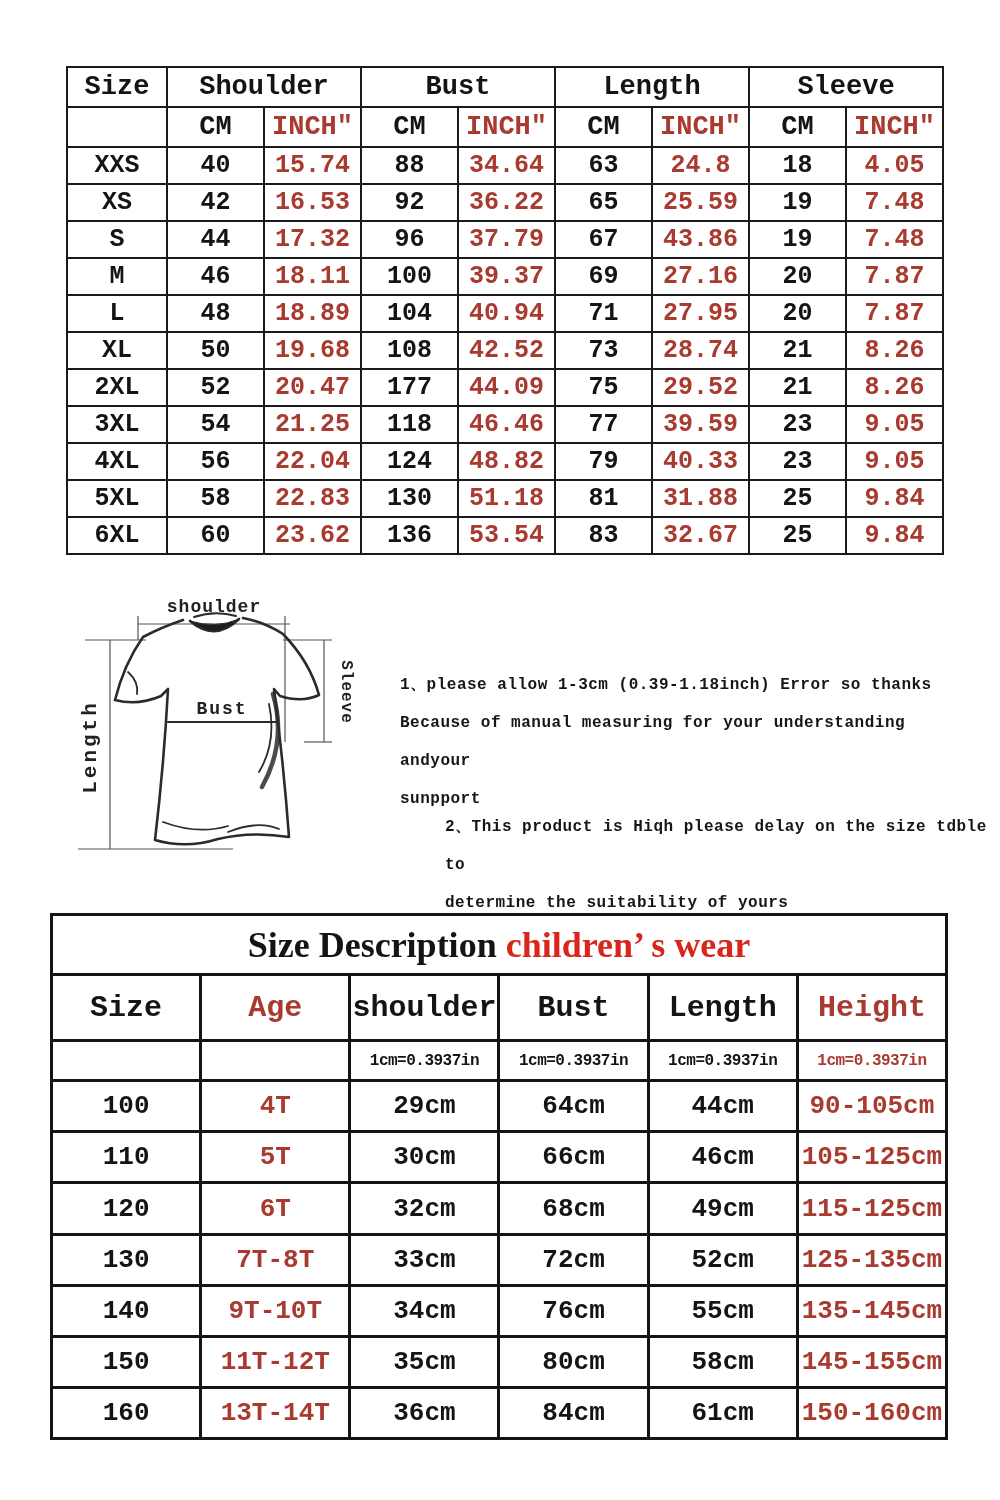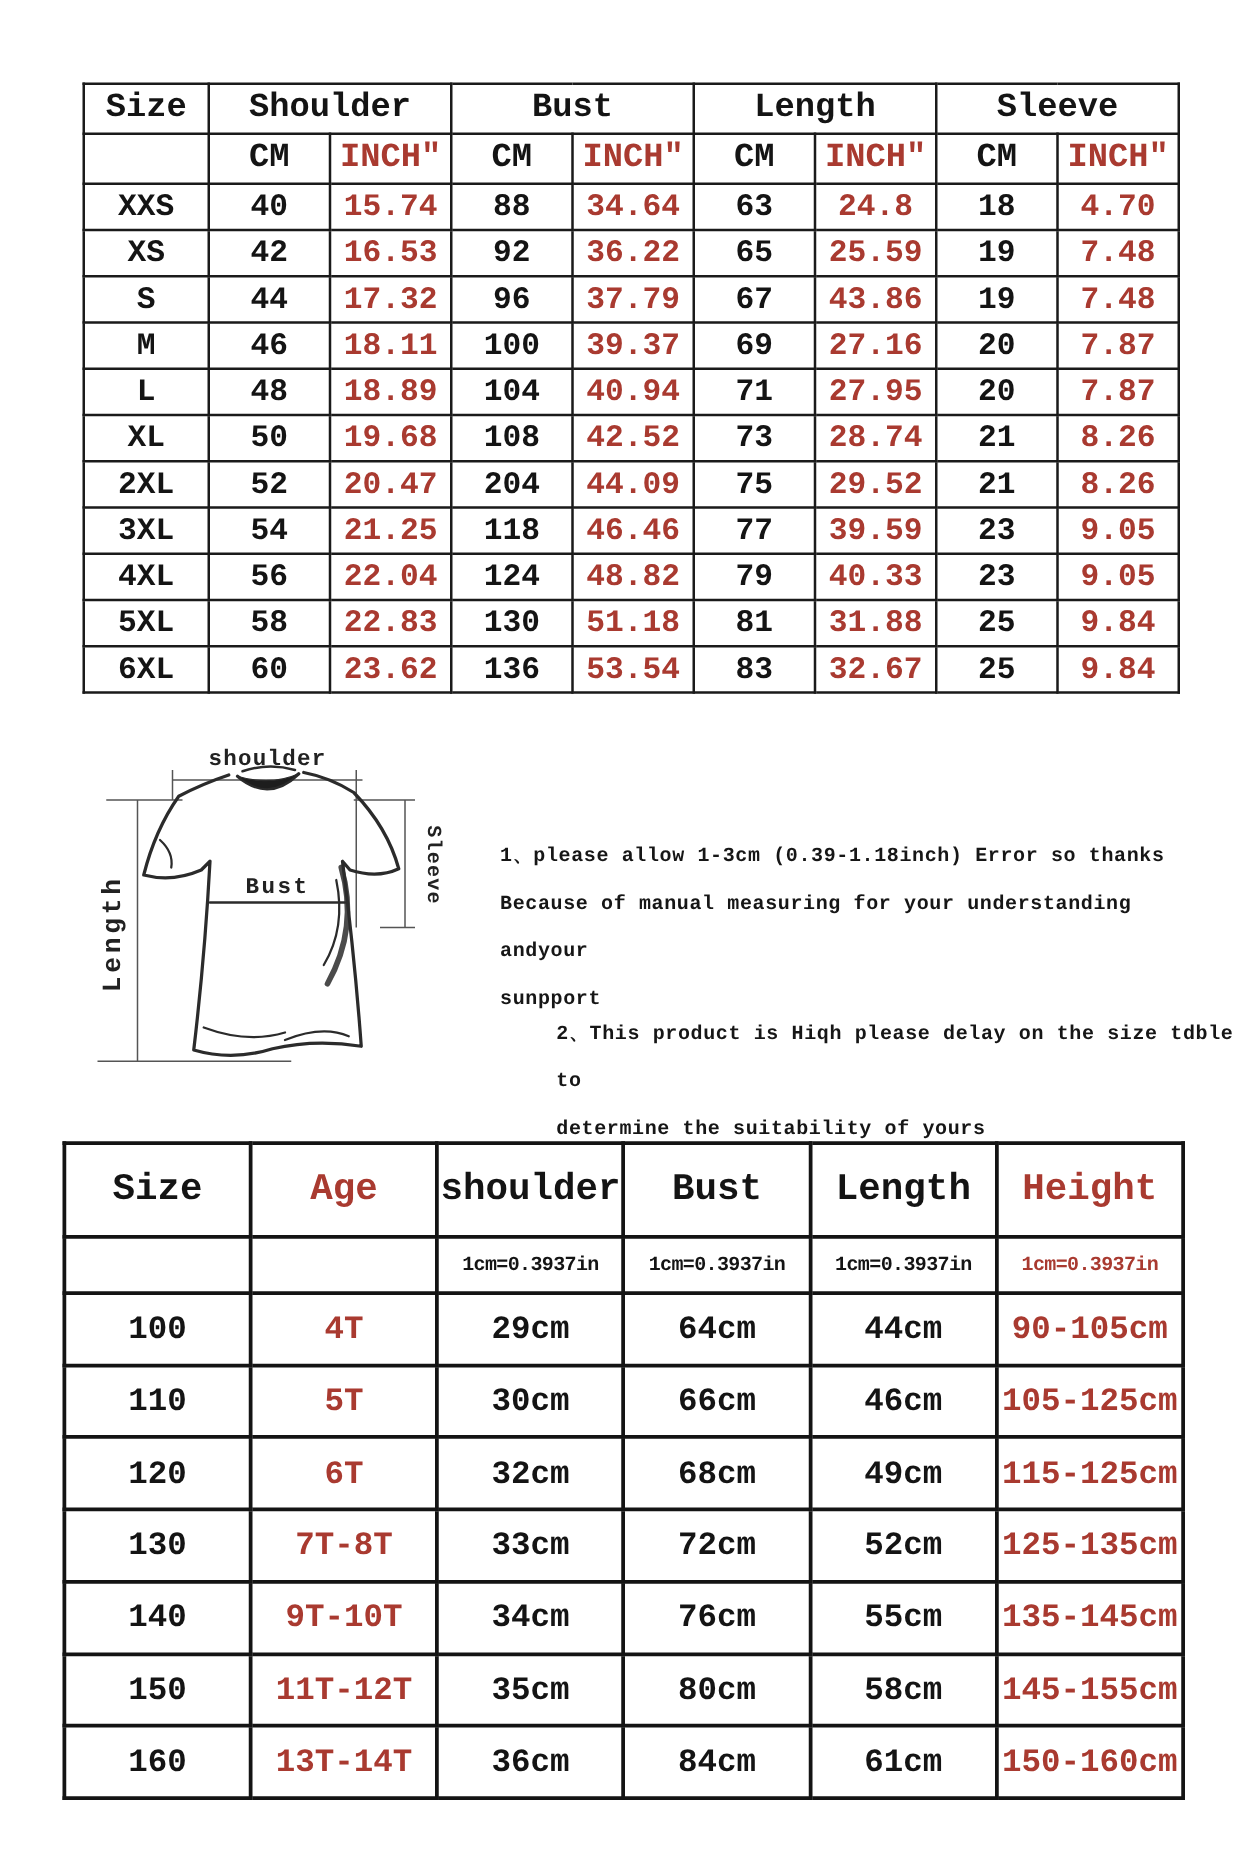--- a/index.html
+++ b/index.html
@@ -93,21 +93,21 @@
 
     <tr>
           <td>XXS</td>
           <td>40</td>
           <td class="red">15.74</td>
           <td>88</td>
           <td class="red">34.64</td>
           <td>63</td>
           <td class="red">24.8</td>
           <td>18</td>
-          <td class="red">4.70</td>
+          <td class="red">4.05</td>
         </tr>
         <tr>
           <td>XS</td>
           <td>42</td>
           <td class="red">16.53</td>
           <td>92</td>
           <td class="red">36.22</td>
           <td>65</td>
           <td class="red">25.59</td>
           <td>19</td>
@@ -154,21 +154,21 @@
           <td class="red">42.52</td>
           <td>73</td>
           <td class="red">28.74</td>
           <td>21</td>
           <td class="red">8.26</td>
         </tr>
         <tr>
           <td>2XL</td>
           <td>52</td>
           <td class="red">20.47</td>
-          <td>204</td>
+          <td>177</td>
           <td class="red">44.09</td>
           <td>75</td>
           <td class="red">29.52</td>
           <td>21</td>
           <td class="red">8.26</td>
         </tr>
         <tr>
           <td>3XL</td>
           <td>54</td>
           <td class="red">21.25</td>
@@ -251,20 +251,27 @@
   </svg>
 
   <div class="note note1">1、please allow 1-3cm (0.39-1.18inch) Error so thanks
 Because of manual measuring for your understanding andyour
 sunpport</div>
   <div class="note note2">2、This product is Hiqh please delay on the size tdble to
 determine the suitability of yours</div>
 
   <table class="kids-table">
     <tbody>
+      <tr class="title-row">
+        <td class="title-cell" colspan="6">
+          <span class="t-black">Size Description</span>
+          <span> </span>
+          <span class="t-red">children’ s wear</span>
+        </td>
+      </tr>
       <tr class="hdr">
         <th>Size</th>
         <th class="red">Age</th>
         <th>shoulder</th>
         <th>Bust</th>
         <th>Length</th>
         <th class="red">Height</th>
       </tr>
       <tr class="unit">
         <td></td>

